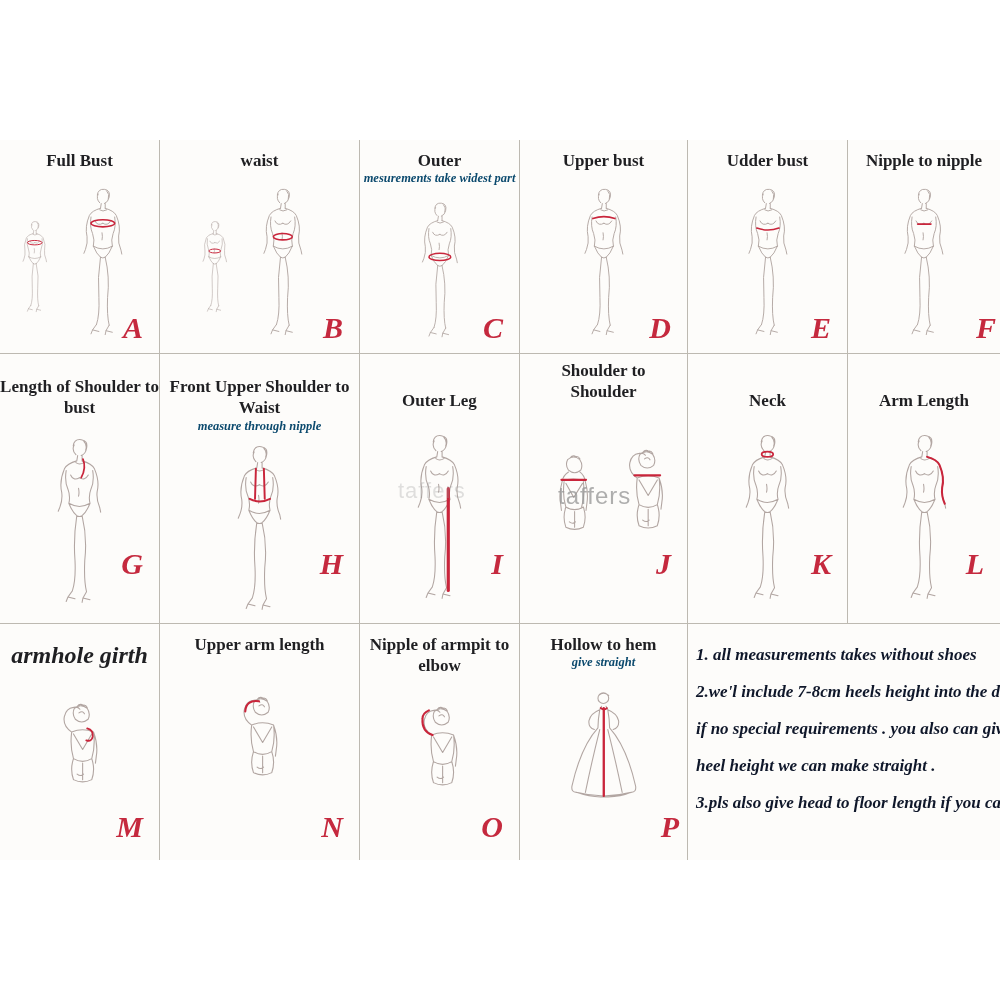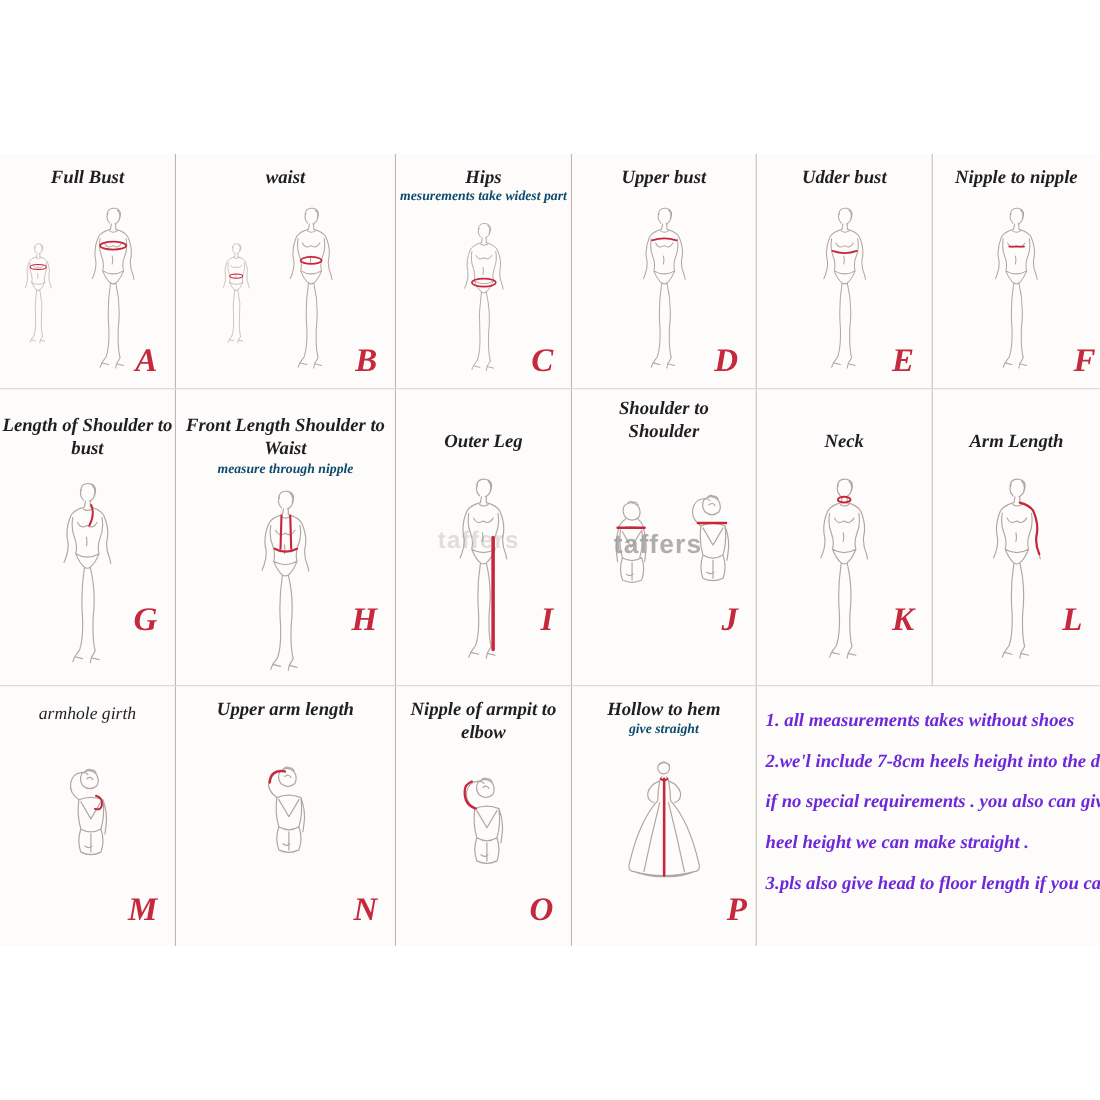--- a/index.html
+++ b/index.html
@@ -15,27 +15,27 @@
   .r3{height:236px;}
   .cell{
     position:relative;box-sizing:border-box;
     display:flex;flex-direction:column;align-items:center;
     background:#fdfcfa;
   }
   .vline{border-right:1px solid #bdb9b1;}
   .w160{width:160px;}.w200{width:200px;}.w168{width:168px;}.w152{width:152px;}.w312{width:312px;}
   .title{
     margin-top:10px;font-size:17px;font-weight:bold;color:#1f1f22;
-    text-align:center;line-height:1.25;font-style:italic;
+    text-align:center;line-height:1.25;
   }
   .r2 .title{margin-top:22px;}
   .r2 .title.low{margin-top:36px;}
   .c-j .title{margin-top:6px;max-width:112px;}
   .r3 .title{margin-top:10px;}
-  .c-m .title{font-style:italic;font-size:16px;margin-top:16px;font-weight:normal;}
+  .c-m .title{font-style:italic;font-size:24px;margin-top:16px;font-weight:bold;}
   .subtitle{
     font-size:12.5px;font-weight:bold;font-style:italic;color:#0c4a6e;
     text-align:center;margin-top:1px;line-height:1.1;
   }
   .fig{flex:1;display:flex;align-items:center;justify-content:center;width:100%;overflow:hidden;}
   .fig svg{display:block;}
   .r1 .fig svg{height:150px;}
   .c-c .fig svg{height:138px;}
   .r2 .fig svg{height:168px;}
   .c-j .fig svg{height:132px;}
@@ -46,26 +46,26 @@
     font-style:italic;font-weight:bold;font-size:30px;color:#c5293e;
     line-height:1;
   }
   .r1 .letter{bottom:10px;}
   .r2 .letter{bottom:44px;}
   .r3 .letter{bottom:18px;}
   .c-f .letter{right:4px;}
   .c-p .letter{right:8px;}
   .notes-cell{align-items:flex-start;padding:12px 0 0 8px;}
   .note-line{
-    font-size:17px;font-weight:bold;font-style:italic;color:#6d28d9;
+    font-size:17px;font-weight:bold;font-style:italic;color:#0f172a;
     white-space:nowrap;line-height:2.18;
   }
   .watermark{
     position:absolute;font-family:"Liberation Sans", sans-serif;
-    color:#9b9b9b;letter-spacing:1px;pointer-events:none;font-weight:bold;
+    color:#9b9b9b;letter-spacing:1px;pointer-events:none;
   }
   .wm-j{left:558px;top:482px;font-size:24px;opacity:.8;}
   .wm-i{left:398px;top:478px;font-size:22px;opacity:.3;}
 </style>
 </head>
 <body>
 
 <div class="sheet">
 
   <div class="row r1">
@@ -95,21 +95,21 @@
             </g>
             <g transform="translate(62,0)">
               <path d="M41,10 Q42,2 50,3 Q58,4 56,13 Q55,19 50,21 M42,9 Q39,15 44,20 M53,5 q4,4 2,10 M46,21 L45,27 M51,21 L51,27 M45,27 Q34,30 31,36 Q25,50 28,63 Q29,71 26,79 L24,84 M51,27 Q62,30 65,36 Q71,50 68,62 Q67,71 71,80 L72,85 M33,38 Q31,50 35,59 Q38,67 36,75 M63,38 Q65,50 61,59 Q58,67 60,75 M44,29 q4,3 9,0 M38,43 q3,7 10,3 M48,46 q6,4 10,-3 M47,58 q1,5 0,9 M36,75 Q48,82 60,75 M36,75 Q40,85 45,89 M60,75 Q56,85 51,89 M45,89 q3,2 6,0 M45,89 Q41,115 43,140 Q44,162 40,174 M51,89 Q57,114 54,140 Q53,163 56,175 M40,174 L35,181 L43,183 M35,181 l-2,5 M56,175 L52,182 L60,184 M52,182 l-1,5" fill="none" stroke="#b2a6a2" stroke-width="1.2" stroke-linecap="round" stroke-linejoin="round"></path>
               <ellipse cx="48" cy="63" rx="12" ry="4" fill="none" stroke="#c9253b" stroke-width="2"></ellipse>
             </g>
           </svg>
         </div>
       <div class="letter">B</div>
     </div>
     <div class="cell c-c w160 vline">
-      <div class="title">Hips</div>
+      <div class="title">Outer</div>
       <div class="subtitle">mesurements take widest part</div>
       <div class="fig">
           <svg viewBox="0 0 96 190" xmlns="http://www.w3.org/2000/svg">
             <path d="M41,10 Q42,2 50,3 Q58,4 56,13 Q55,19 50,21 M42,9 Q39,15 44,20 M53,5 q4,4 2,10 M46,21 L45,27 M51,21 L51,27 M45,27 Q34,30 31,36 Q25,50 28,63 Q29,71 26,79 L24,84 M51,27 Q62,30 65,36 Q71,50 68,62 Q67,71 71,80 L72,85 M33,38 Q31,50 35,59 Q38,67 36,75 M63,38 Q65,50 61,59 Q58,67 60,75 M44,29 q4,3 9,0 M38,43 q3,7 10,3 M48,46 q6,4 10,-3 M47,58 q1,5 0,9 M36,75 Q48,82 60,75 M36,75 Q40,85 45,89 M60,75 Q56,85 51,89 M45,89 q3,2 6,0 M45,89 Q41,115 43,140 Q44,162 40,174 M51,89 Q57,114 54,140 Q53,163 56,175 M40,174 L35,181 L43,183 M35,181 l-2,5 M56,175 L52,182 L60,184 M52,182 l-1,5" fill="none" stroke="#b2a6a2" stroke-width="1.2" stroke-linecap="round" stroke-linejoin="round"></path>
             <ellipse cx="48" cy="77" rx="15" ry="5" fill="none" stroke="#c9253b" stroke-width="2"></ellipse>
           </svg>
         </div>
       <div class="letter">C</div>
     </div>
     <div class="cell c-d w168 vline">
@@ -149,21 +149,21 @@
       <div class="title">Length of Shoulder to bust</div>
       <div class="fig">
           <svg viewBox="0 0 96 190" xmlns="http://www.w3.org/2000/svg">
             <path d="M41,10 Q42,2 50,3 Q58,4 56,13 Q55,19 50,21 M42,9 Q39,15 44,20 M53,5 q4,4 2,10 M46,21 L45,27 M51,21 L51,27 M45,27 Q34,30 31,36 Q25,50 28,63 Q29,71 26,79 L24,84 M51,27 Q62,30 65,36 Q71,50 68,62 Q67,71 71,80 L72,85 M33,38 Q31,50 35,59 Q38,67 36,75 M63,38 Q65,50 61,59 Q58,67 60,75 M44,29 q4,3 9,0 M38,43 q3,7 10,3 M48,46 q6,4 10,-3 M47,58 q1,5 0,9 M36,75 Q48,82 60,75 M36,75 Q40,85 45,89 M60,75 Q56,85 51,89 M45,89 q3,2 6,0 M45,89 Q41,115 43,140 Q44,162 40,174 M51,89 Q57,114 54,140 Q53,163 56,175 M40,174 L35,181 L43,183 M35,181 l-2,5 M56,175 L52,182 L60,184 M52,182 l-1,5" fill="none" stroke="#b2a6a2" stroke-width="1.2" stroke-linecap="round" stroke-linejoin="round"></path>
             <path d="M52,25 Q56,35 50,46" fill="none" stroke="#c9253b" stroke-width="2" stroke-linecap="round" stroke-linejoin="round"></path>
           </svg>
         </div>
       <div class="letter">G</div>
     </div>
     <div class="cell c-h w200 vline">
-      <div class="title">Front Length Shoulder to Waist</div>
+      <div class="title">Front Upper Shoulder to Waist</div>
       <div class="subtitle">measure through nipple</div>
       <div class="fig">
           <svg viewBox="0 0 96 190" xmlns="http://www.w3.org/2000/svg">
             <path d="M41,10 Q42,2 50,3 Q58,4 56,13 Q55,19 50,21 M42,9 Q39,15 44,20 M53,5 q4,4 2,10 M46,21 L45,27 M51,21 L51,27 M45,27 Q34,30 31,36 Q25,50 28,63 Q29,71 26,79 L24,84 M51,27 Q62,30 65,36 Q71,50 68,62 Q67,71 71,80 L72,85 M33,38 Q31,50 35,59 Q38,67 36,75 M63,38 Q65,50 61,59 Q58,67 60,75 M44,29 q4,3 9,0 M38,43 q3,7 10,3 M48,46 q6,4 10,-3 M47,58 q1,5 0,9 M36,75 Q48,82 60,75 M36,75 Q40,85 45,89 M60,75 Q56,85 51,89 M45,89 q3,2 6,0 M45,89 Q41,115 43,140 Q44,162 40,174 M51,89 Q57,114 54,140 Q53,163 56,175 M40,174 L35,181 L43,183 M35,181 l-2,5 M56,175 L52,182 L60,184 M52,182 l-1,5" fill="none" stroke="#b2a6a2" stroke-width="1.2" stroke-linecap="round" stroke-linejoin="round"></path>
             <path d="M44,28 L43,62 M53,28 L54,62 M37,62 Q48,68 60,62" fill="none" stroke="#c9253b" stroke-width="2.2" stroke-linecap="round" stroke-linejoin="round"></path>
           </svg>
         </div>
       <div class="letter">H</div>
     </div>
     <div class="cell c-i w160 vline">

